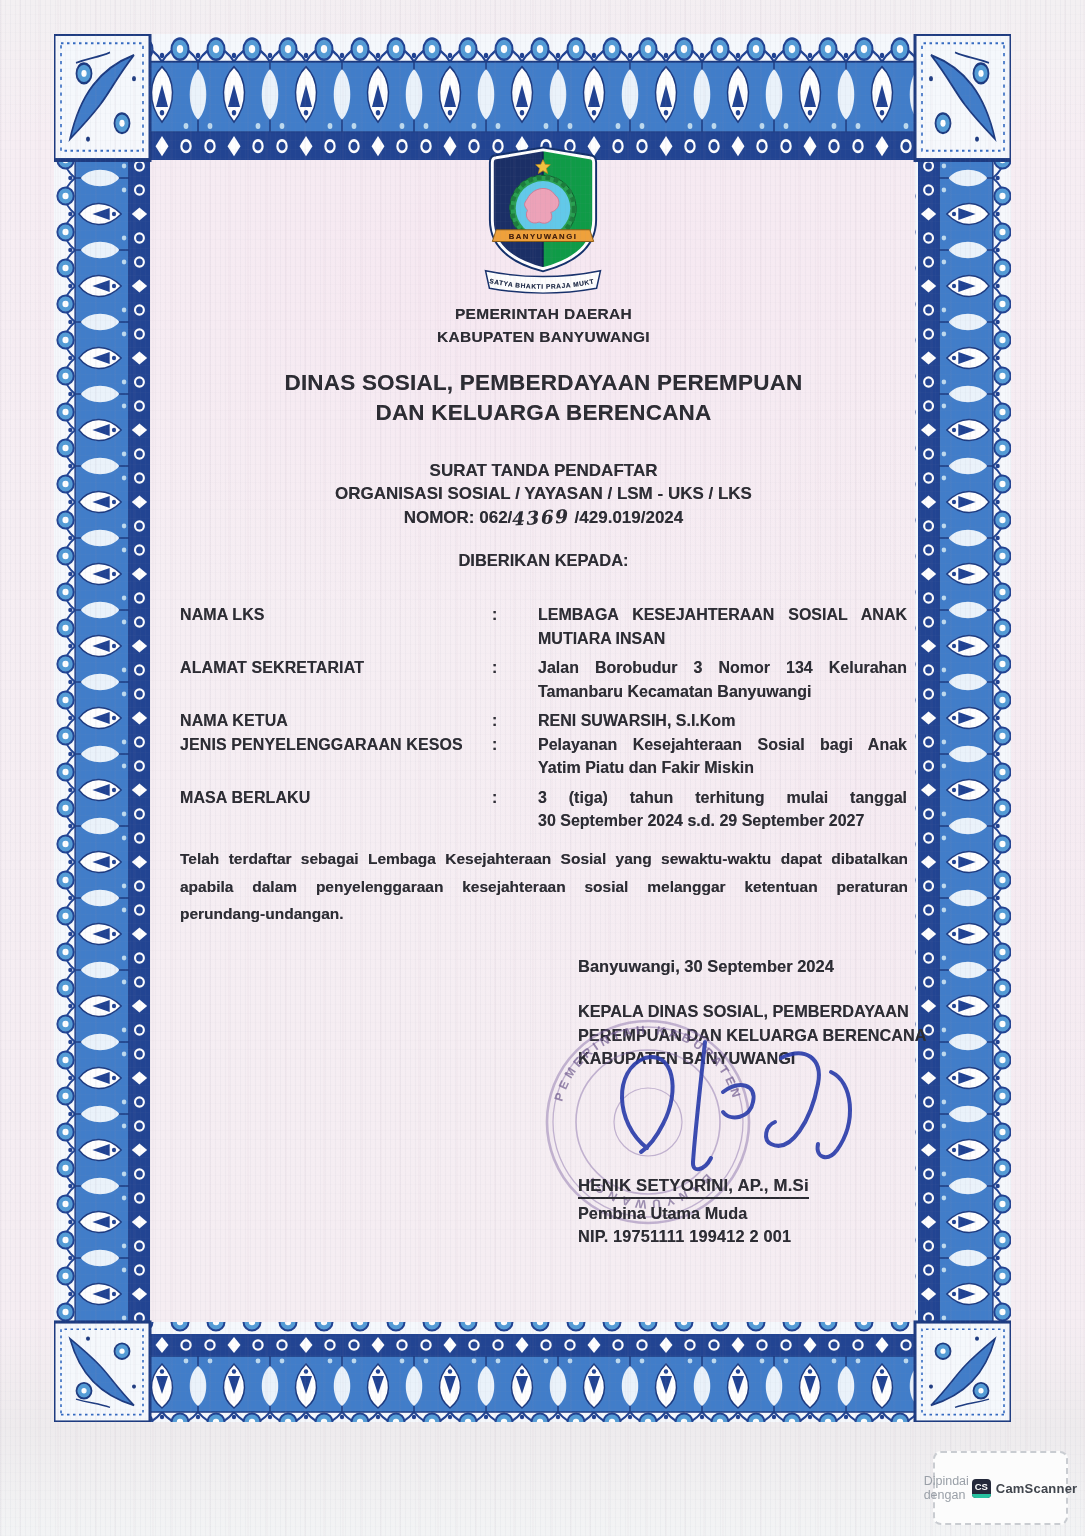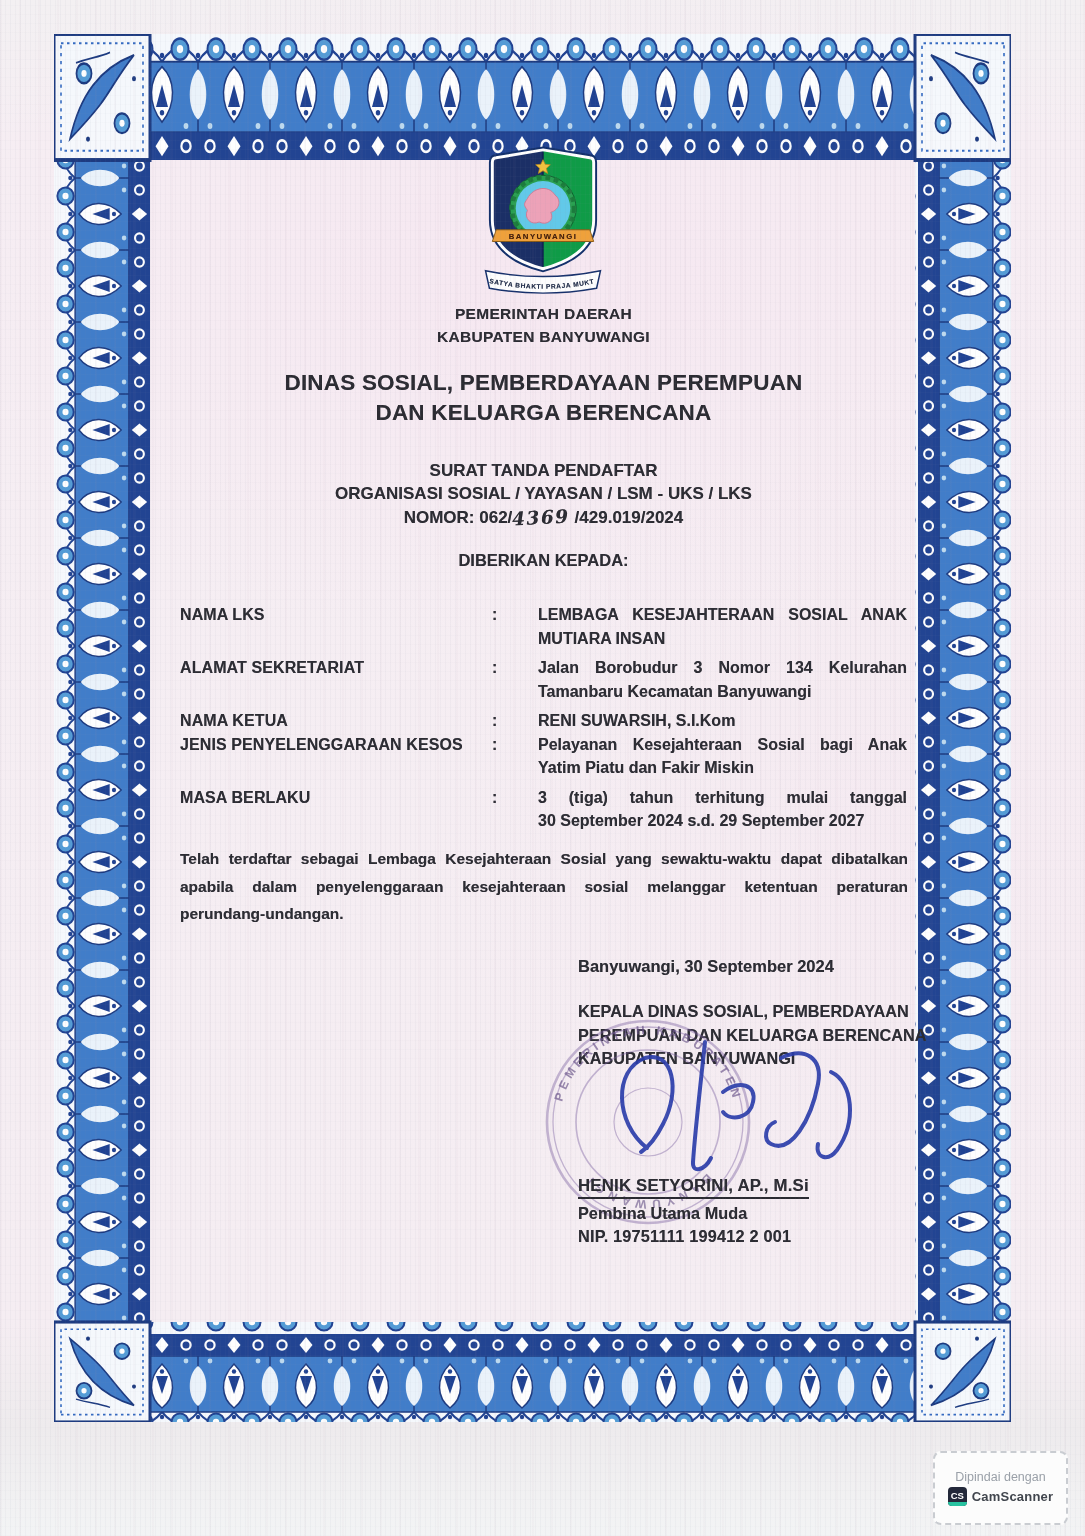--- a/index.html
+++ b/index.html
@@ -48,21 +48,21 @@
   .office{position:absolute;left:578px;top:1000px;font-size:16.3px;font-weight:700;line-height:23.5px;}
   .stamp{position:absolute;left:500px;top:1005px;width:290px;height:240px;}
   .signature{position:absolute;left:555px;top:1028px;width:340px;height:160px;}
   .signame{position:absolute;left:578px;top:1176px;font-size:16.8px;font-weight:700;}
   .signame .nm{display:inline-block;border-bottom:2px solid #2a2a31;padding-bottom:1px;letter-spacing:.2px;}
   .rank{position:absolute;left:578px;top:1204px;font-size:16.3px;font-weight:700;}
   .nip{position:absolute;left:578px;top:1227px;font-size:16.3px;font-weight:700;letter-spacing:.2px;}
 
   .cs-badge{position:absolute;left:933px;top:1451px;width:131px;height:70px;z-index:10;
       background:#fcfcfc;border:2px dashed #c9ccd1;border-radius:8px;
-      display:flex;flex-direction:column;align-items:center;justify-content:center;gap:3px;}
+      display:flex;flex-direction:row;align-items:center;justify-content:center;gap:3px;}
   .cs-caption{font-size:12.5px;color:#9aa0a8;}
   .cs-row{display:flex;align-items:center;gap:5px;}
   .cs-logo{width:19px;height:19px;background:#23283a;border-radius:4px;position:relative;
       color:#fff;font-size:9.5px;font-weight:700;display:flex;align-items:center;
       justify-content:center;line-height:1;padding-bottom:2px;box-sizing:border-box;}
   .cs-logo::after{content:"";position:absolute;left:0;right:0;bottom:0;height:4px;
       background:#27c2a0;border-radius:0 0 4px 4px;}
   .cs-brand{font-size:13px;font-weight:700;color:#40454d;letter-spacing:.2px;}
 </style>
 </head>

